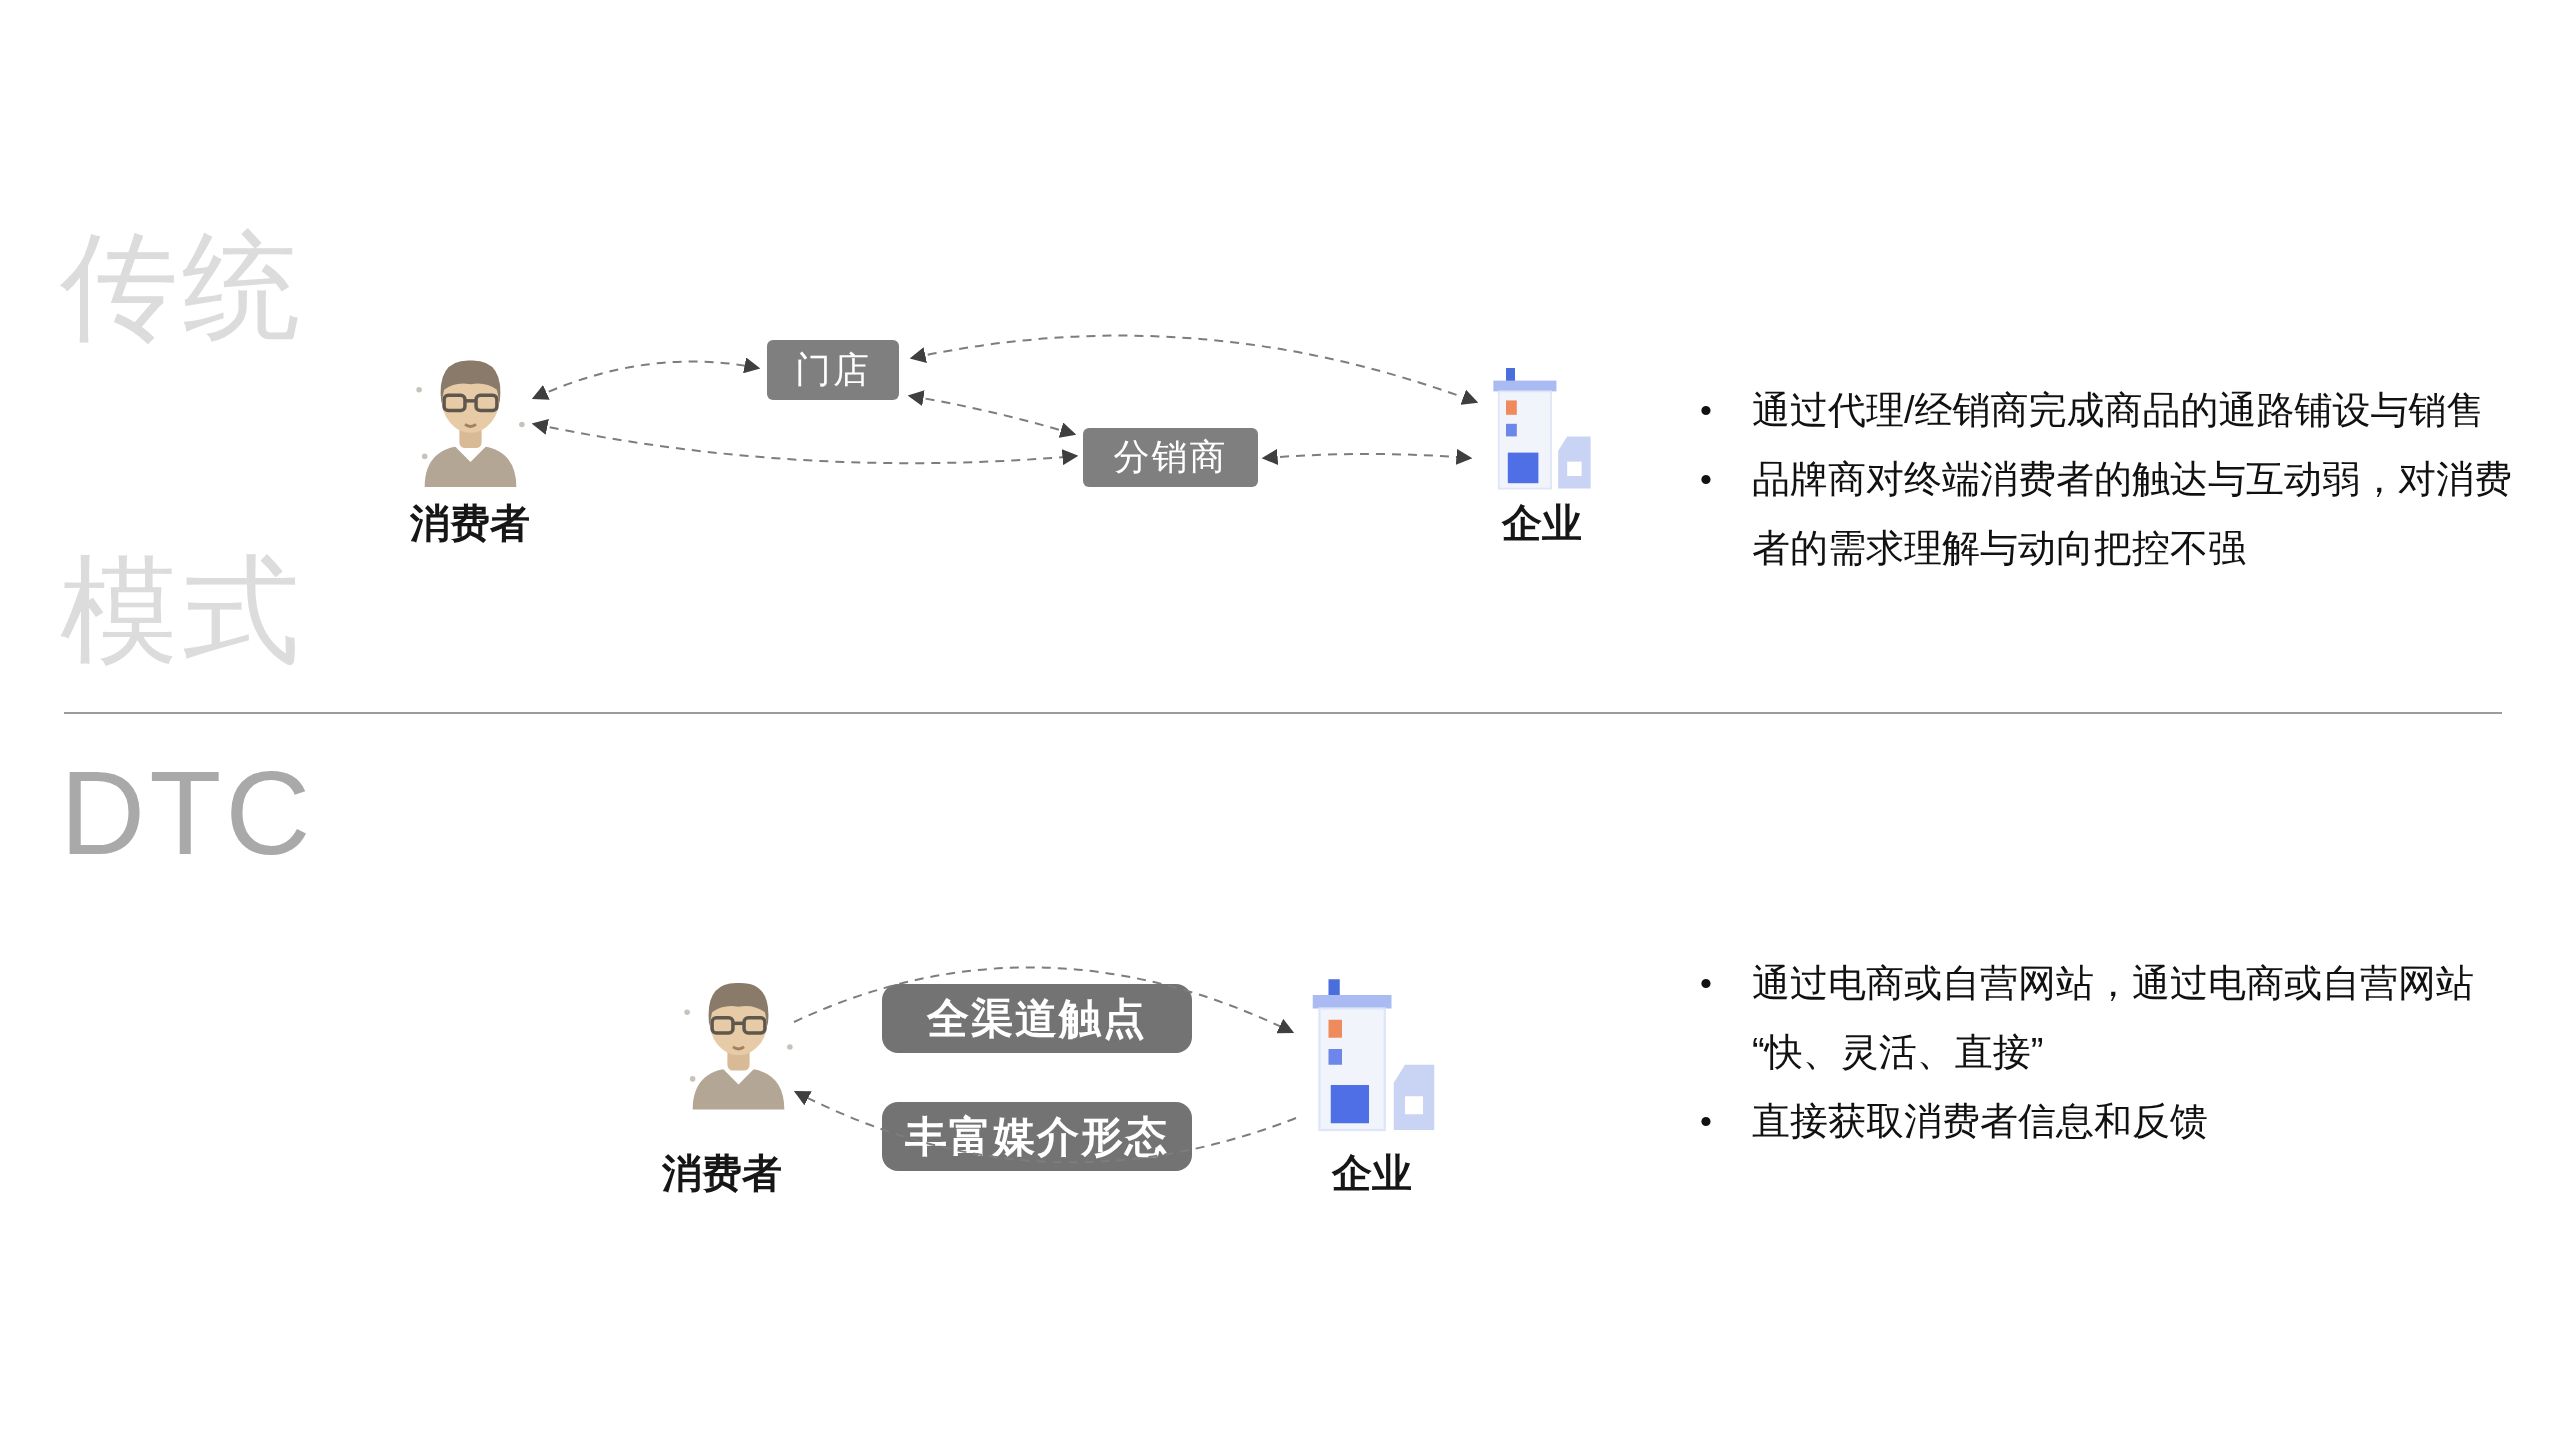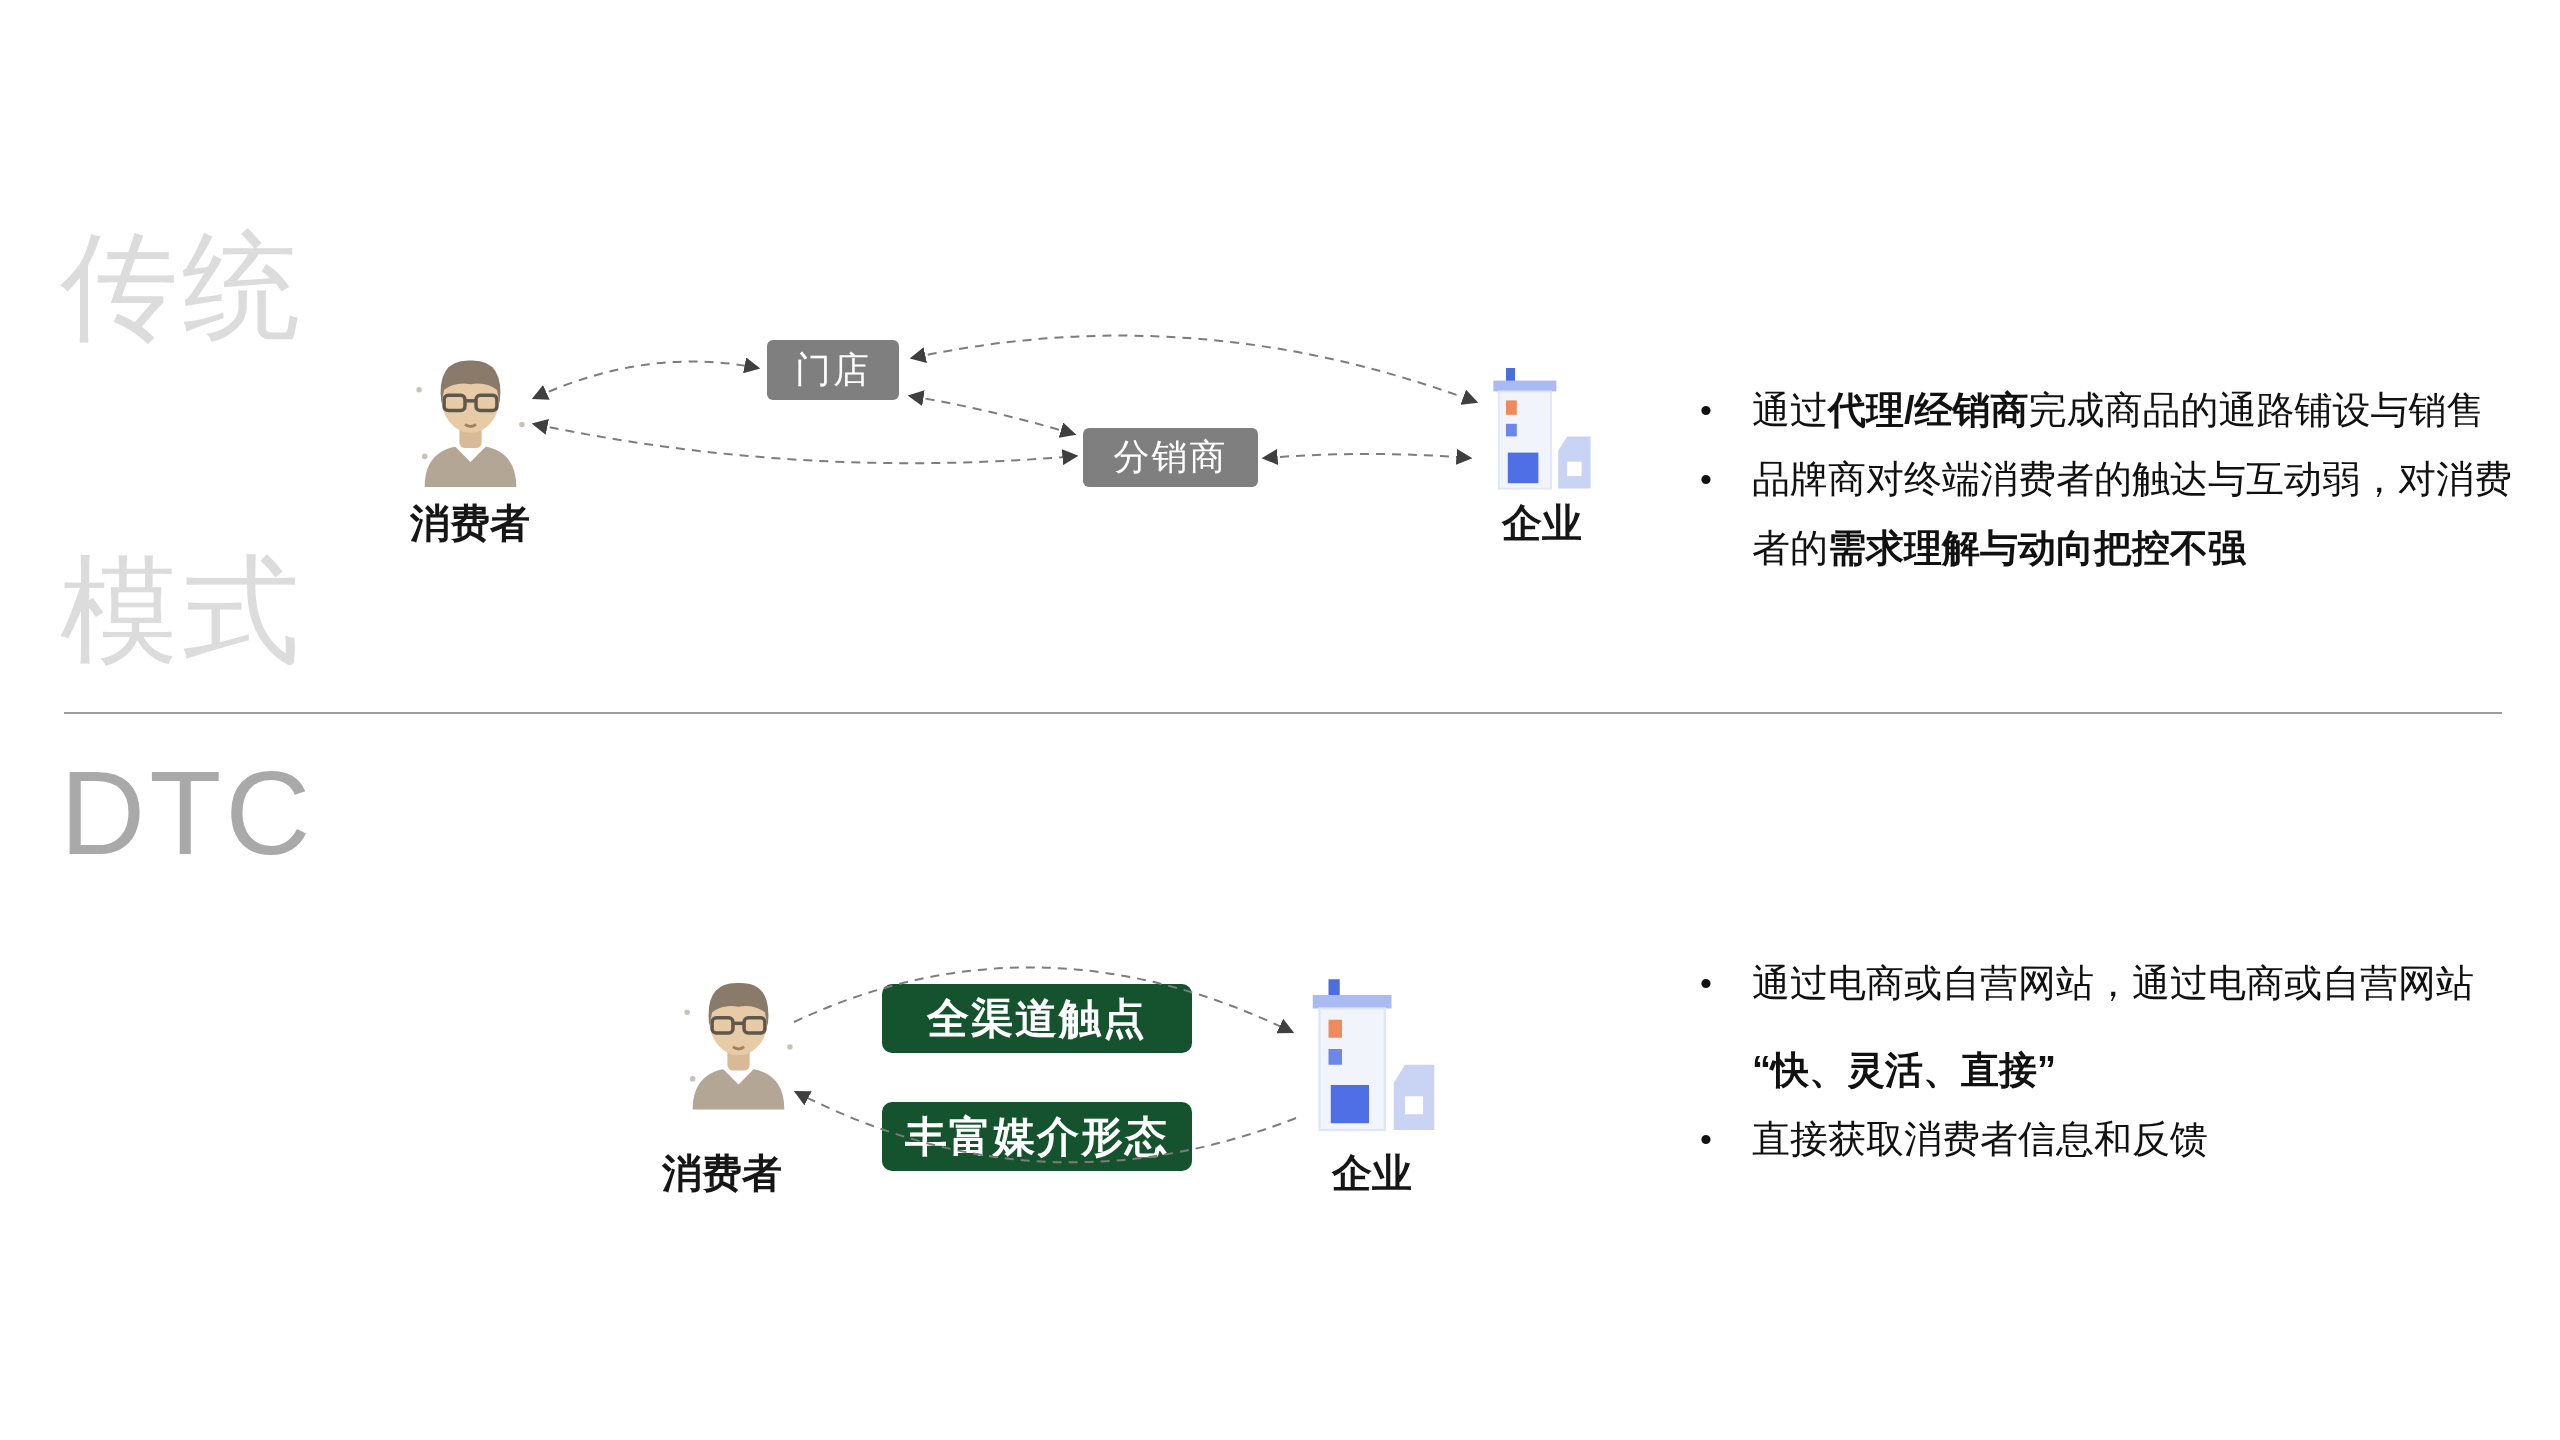--- a/index.html
+++ b/index.html
@@ -13,32 +13,32 @@
   .wm-dtc  { left:60px; top:738px; font-size:118px; line-height:150px; color:#a9a9a9; }
 
   .node-label { font-size:40px; font-weight:700; color:#161616; text-align:center; }
 
   .graybox {
     background:#7f7f7f; color:#ffffff; border-radius:6px;
     display:flex; align-items:center; justify-content:center;
     font-size:36px; letter-spacing:2px;
   }
   .bluebtn {
-    background:#14532d; color:#ffffff; border-radius:10px;
+    background:#737373; color:#ffffff; border-radius:16px;
     display:flex; align-items:center; justify-content:center;
     font-size:42px; font-weight:600; letter-spacing:2px;
   }
 
   .divider { left:64px; top:712px; width:2438px; height:0; border-top:2px solid #9c9c9c; }
 
   .bullets { display:flex; flex-direction:column; }
   .bullet  { display:flex; align-items:flex-start; }
   .dot     { width:52px; font-size:34px; line-height:69px; color:#111111; }
   .btext   { width:762px; font-size:38px; line-height:69px; color:#111111; }
-  .btext b { font-weight:700;margin-top:18px; }
+  .btext b { font-weight:400; }
   .btext .block { display:block; }
 
   svg.arrows { position:absolute; left:0; top:0; pointer-events:none; }
   .icon svg { display:block; width:100%; height:100%; }
 </style>
 </head>
 <body>
 
 <div class="canvas">
 

